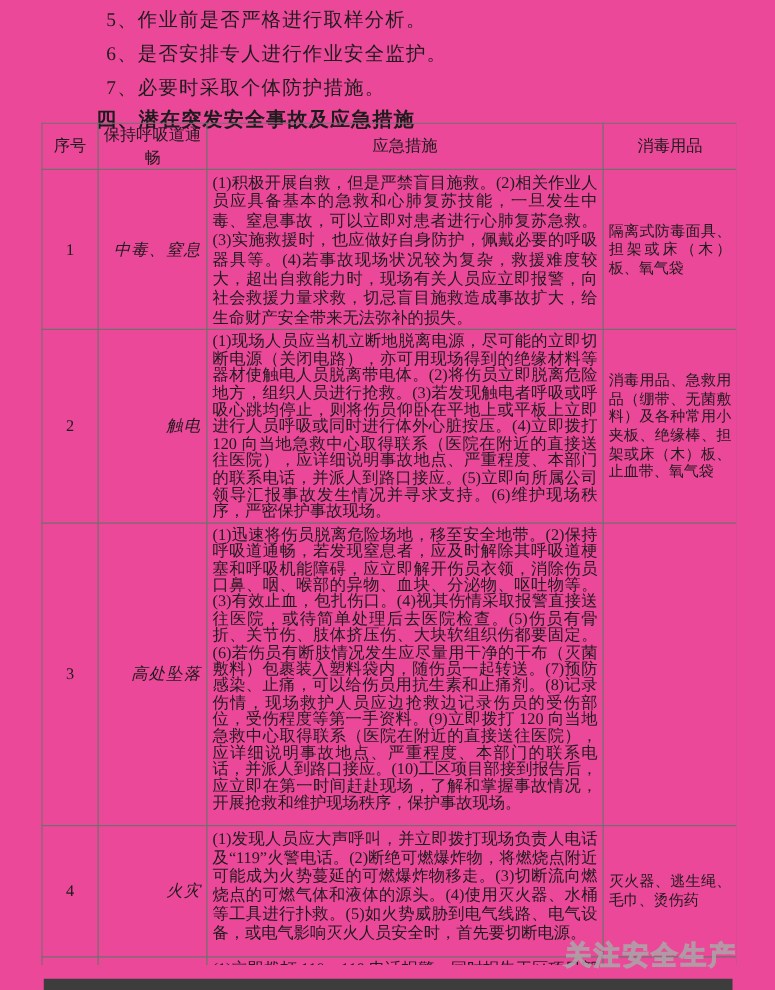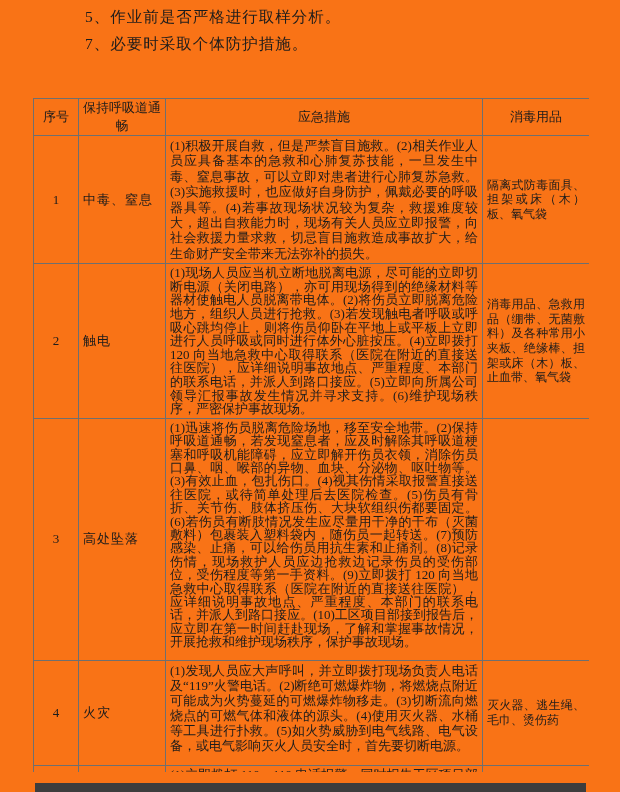--- a/index.html
+++ b/index.html
@@ -1,37 +1,37 @@
 <!DOCTYPE html>
 <html><head>
 <meta charset="utf-8">
 <style>
   html,body { margin:0; padding:0; }
   .page {
     position:relative; width:620px; height:792px;
-    background:#f97316; overflow:hidden;
+    background:#ec4899; overflow:hidden;
     font-family:"Liberation Serif","DejaVu Serif",serif;
     color:#1c1c1c;
   }
   
   .intro { position:absolute; left:85px; top:8px; width:500px; }
   .intro p { margin:0 0 9px 0; font-size:15.5px; line-height:18px; letter-spacing:1px; }
   .section-title {
     position:absolute; left:77px; top:86px; width:500px;
     font-size:16px; font-weight:bold; letter-spacing:1px;
   }
   
   .table-clip { position:absolute; left:33px; top:98px; width:556px; height:674px; overflow:hidden; }
   table.acc { border-collapse:collapse; table-layout:fixed; width:556px; }
   table.acc td, table.acc th { border:1px solid #6f6f6f; padding:2px 4px; box-sizing:border-box; overflow:hidden; }
   col.c-no { width:45px; } col.c-desc { width:87px; } col.c-meas { width:317px; } col.c-sup { width:107px; }
   tr.hdr { height:23px; }
   tr.hdr th { font-weight:normal; font-size:13px; text-align:center; vertical-align:middle; padding:0; }
   td.no { text-align:center; vertical-align:middle; font-size:13px; }
-  td.desc { text-align:left; vertical-align:middle; font-size:13px; letter-spacing:1px; }
+  td.desc { text-align:right; vertical-align:middle; font-size:13px; letter-spacing:1px;font-style:italic; }
   td.meas { vertical-align:top; text-align:justify; font-size:13px;font-family:Liberation Serif, serif; }
   td.sup { vertical-align:middle; text-align:justify; font-size:12px; line-height:14.6px; }
   tr.r1 { height:124px; } tr.r1 .meas { line-height:15.4px; }
   tr.r2 { height:152px; } tr.r2 .meas { line-height:13.6px; }
   tr.r3 { height:242px; } tr.r3 .meas { line-height:13.4px;margin-top:13px; }
   tr.r4 { height:105px; } tr.r4 .meas { line-height:15px; }
   tr.r5 { height:60px; }  tr.r5 .meas { line-height:14px; }
   
   .watermark {
     position:absolute; left:452px; top:750px; z-index:3;
@@ -45,23 +45,25 @@
     background:#3d3d3d; z-index:2;
   }
 </style>
 </head>
 <body>
 
 <div class="page">
 
   <div class="intro">
     <p>5、作业前是否严格进行取样分析。</p>
+    <p>6、是否安排专人进行作业安全监护。</p>
     <p>7、必要时采取个体防护措施。</p>
   </div>
 
+  <div class="section-title">四、潜在突发安全事故及应急措施</div>
 
   <div class="table-clip">
     <table class="acc">
       <colgroup>
           <col class="c-no">
           <col class="c-desc">
           <col class="c-meas">
           <col class="c-sup">
         </colgroup>
       <tbody>
@@ -98,15 +100,16 @@
       <tr class="r5">
         <td class="no">5</td>
         <td class="desc">爆炸</td>
         <td class="meas">(1)立即拨打 110、119 电话报警，同时报告工区项目部领导。(2)抢救遇险人员并及时疏散其他人员脱</td>
         <td class="sup">消毒用品、急救用品（绷带、无菌敷</td>
       </tr>
     </tbody>
       </table>
   </div>
 
+  <div class="watermark">关注安全生产</div>
   <div class="footer-bar"></div>
 
 </div>
 
 </body></html>

